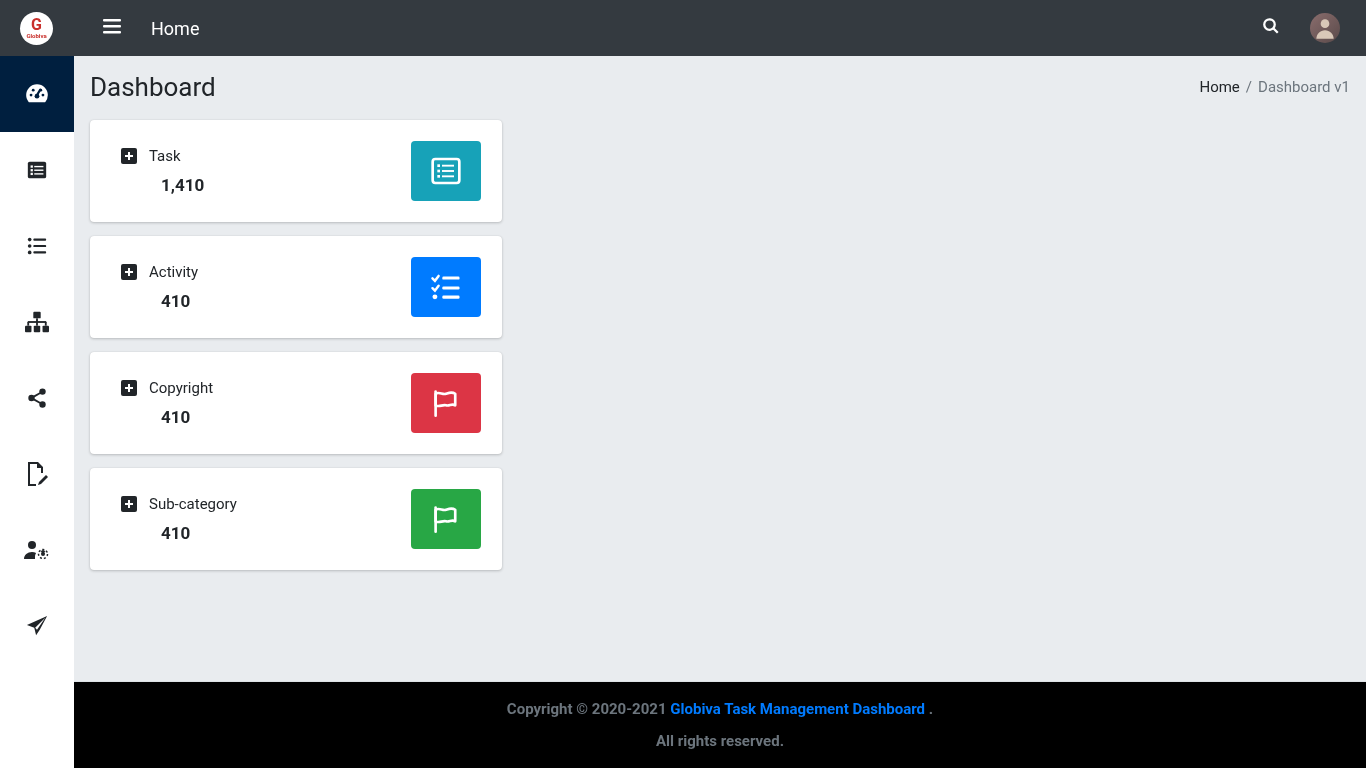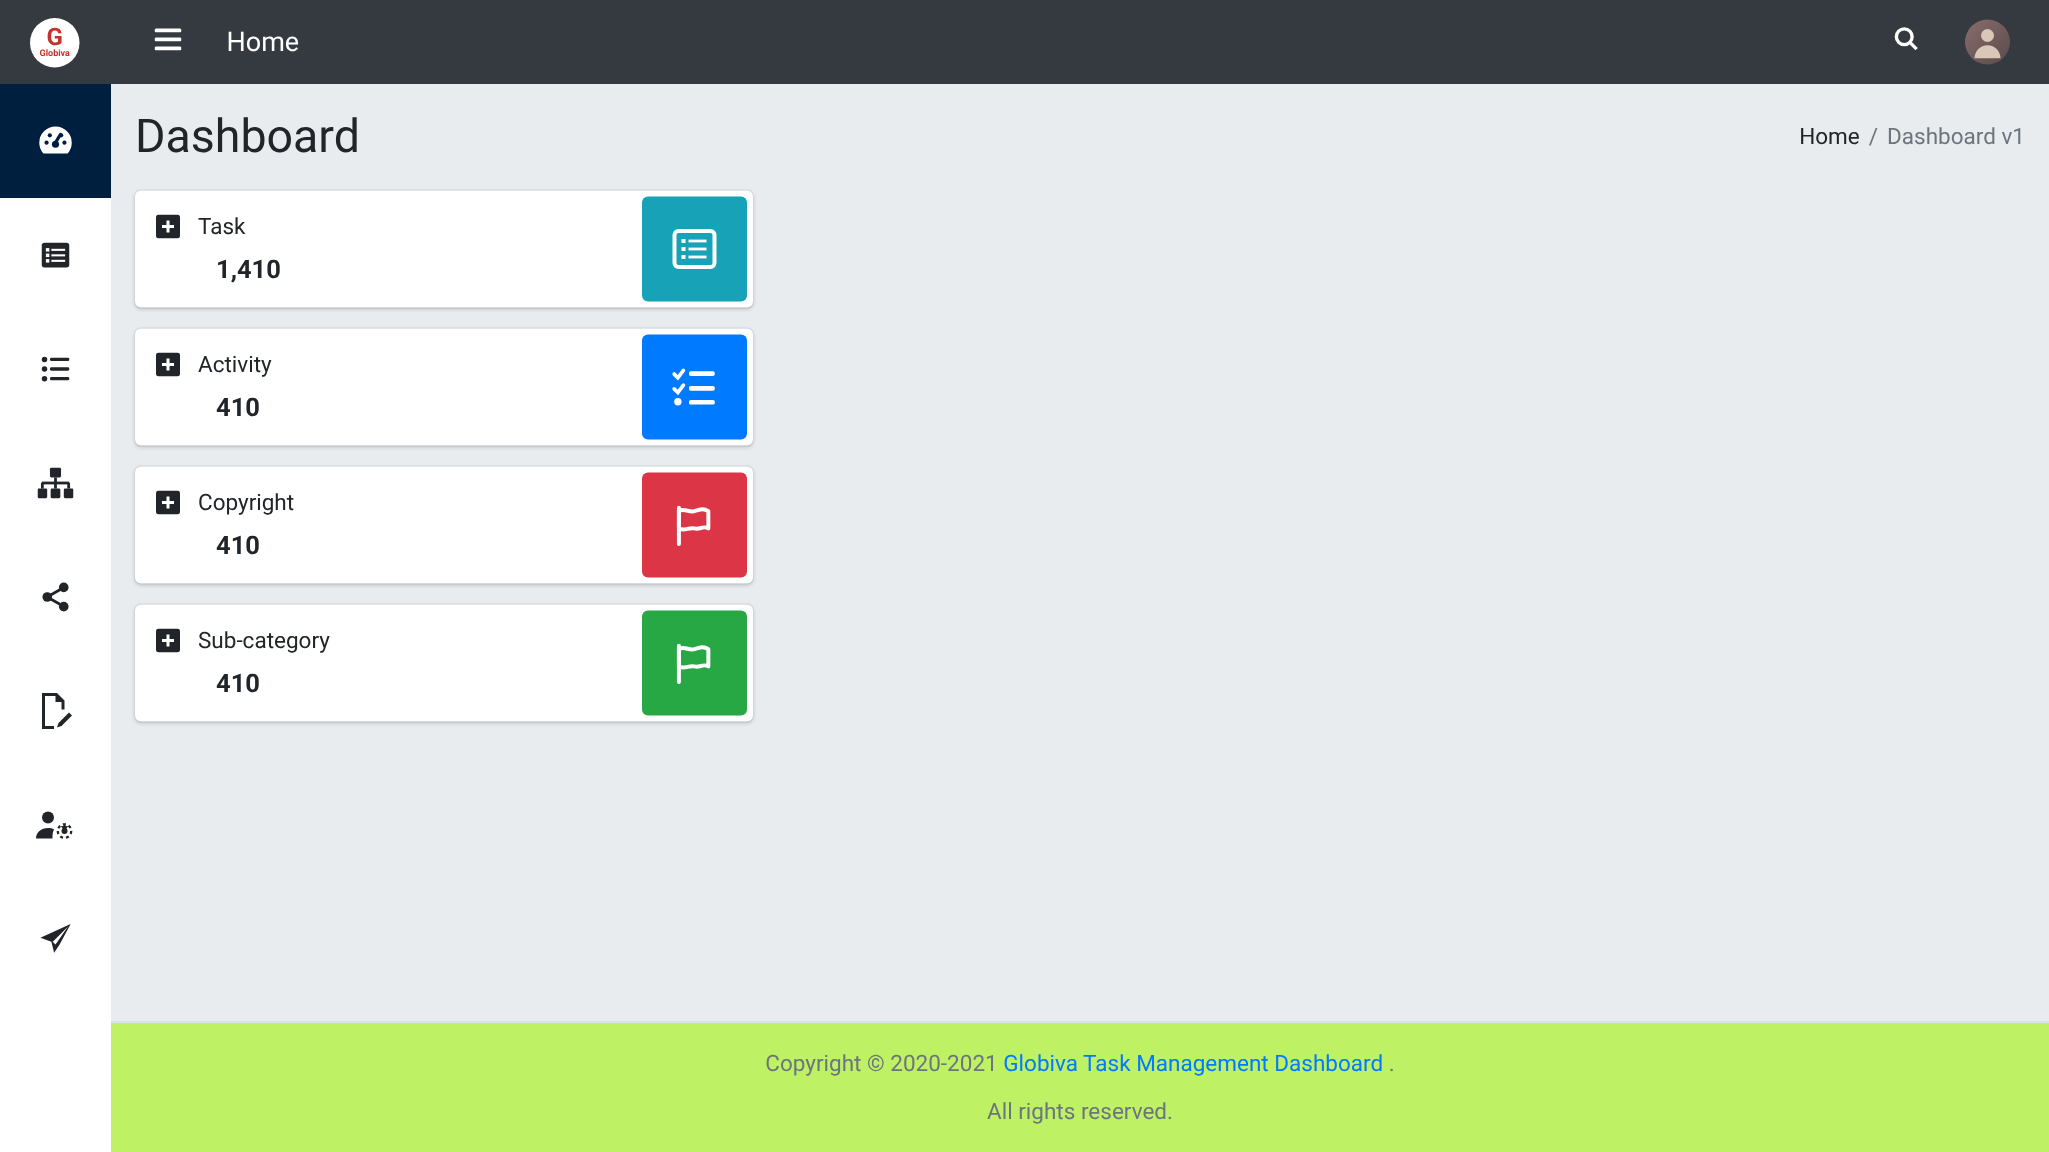--- a/index.html
+++ b/index.html
@@ -17,39 +17,39 @@
 .avatar svg{width:26px;height:26px;}
 
 .layout { display: flex; height: calc(100% - 56px); }
 .sidebar { width: 74px; background: #fff; display: flex; flex-direction: column; }
 .side-item { height: 76px; display: flex; align-items: center; justify-content: center; cursor: pointer; color: #212529; }
 .side-item.active { background: #001f3f; color: #fff; }
 
 .main { flex: 1; display: flex; flex-direction: column; }
 .content { flex: 1; padding: 16px; overflow: auto; }
 .page-head { display: flex; align-items: center; margin-bottom: 18px; }
-.page-title { font-size: 31px; font-weight: 400; color: #212529; }
+.page-title { font-size: 26px; font-weight: 400; color: #212529; }
 .breadcrumb { margin-left: auto; font-size: 15px; color: #212529; text-align: right; }
 .breadcrumb .sep { color: #6c757d; margin: 0 6px; }
 .breadcrumb .current { color: #6c757d; }
 .breadcrumb a { color: #212529; text-decoration: none; }
 
 .cards { width: 412px; }
-.info-box { background: #fff; border-radius: 4px; box-shadow: 0 0 1px rgba(0,0,0,.125), 0 1px 3px rgba(0,0,0,.2); margin-bottom: 14px; display: flex; min-height: 78px; position: relative; padding: 4px; }
+.info-box { background: #fff; border-radius: 4px; box-shadow: 0 0 1px rgba(0,0,0,.125), 0 1px 3px rgba(0,0,0,.2); margin-bottom: 14px; display: flex; min-height: 78px; position: relative; padding: 21px; }
 .info-left { flex: 1; padding: 6px 10px; display: flex; flex-direction: column; justify-content: center; }
 .info-label { display: flex; align-items: center; font-size: 15px; color: #212529; margin-bottom: 10px; }
 .info-label svg { margin-right: 12px; flex-shrink: 0; }
 .info-value { font-size: 17px; font-weight: 700; color: #212529; margin-left: 40px; }
 .info-icon { width: 70px; border-radius: 4px; display: flex; align-items: center; justify-content: center; color: #fff; }
 .bg-info { background: #17a2b8; }
 .bg-primary { background: #007bff; }
 .bg-danger { background: #dc3545; }
 .bg-success { background: #28a745; }
 
-.footer { background: #bef264; padding: 18px 16px; text-align: center; color: #6c757d; font-size: 15px; border-top: 1px solid #dee2e6; }
+.footer { background: #000000; padding: 18px 16px; text-align: center; color: #6c757d; font-size: 15px; border-top: 1px solid #dee2e6; font-weight: bold; }
 .footer .line1 { margin-bottom: 14px; }
 .footer a { color: #007bff; text-decoration: none; }
 </style>
 </head>
 <body>
 
 <div class="topbar">
   <div class="logo-circle">
     <span class="logo-g">G</span>
       <span class="logo-txt">Globiva</span>

